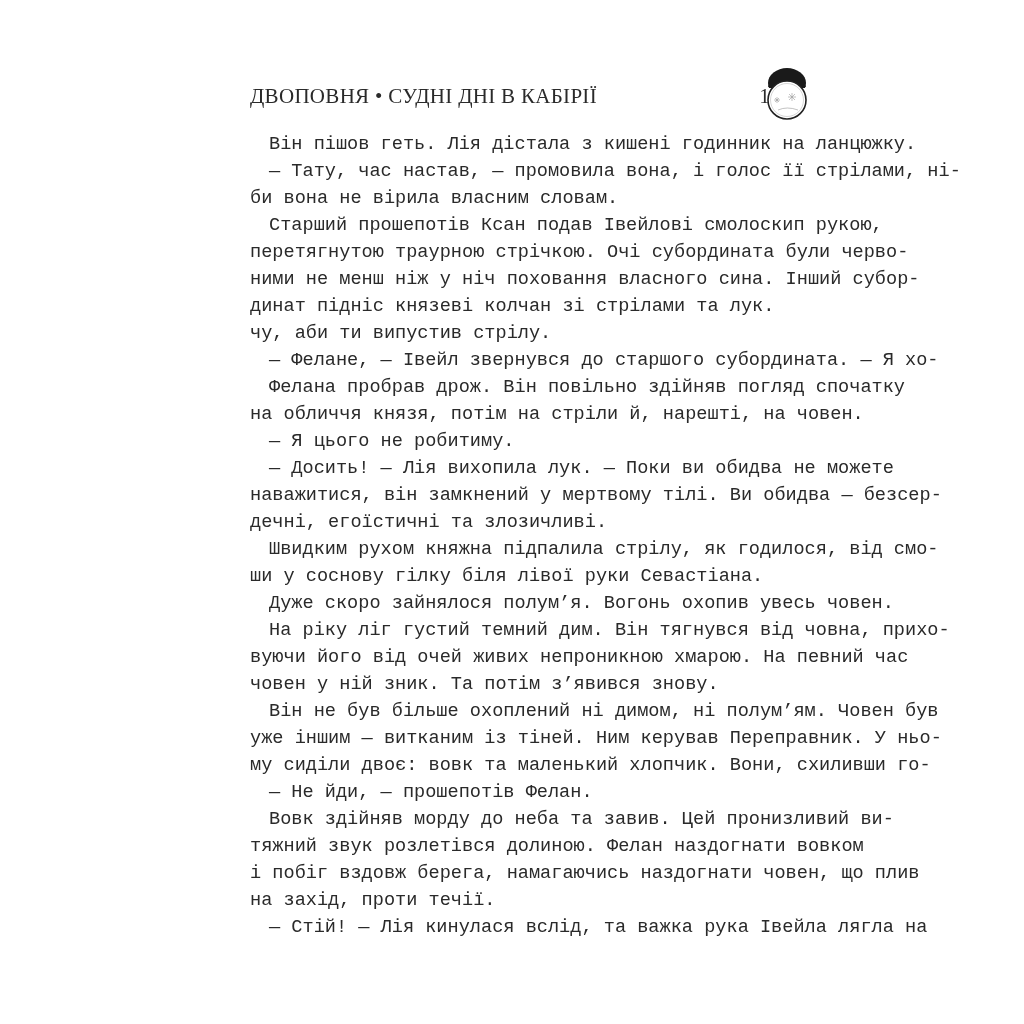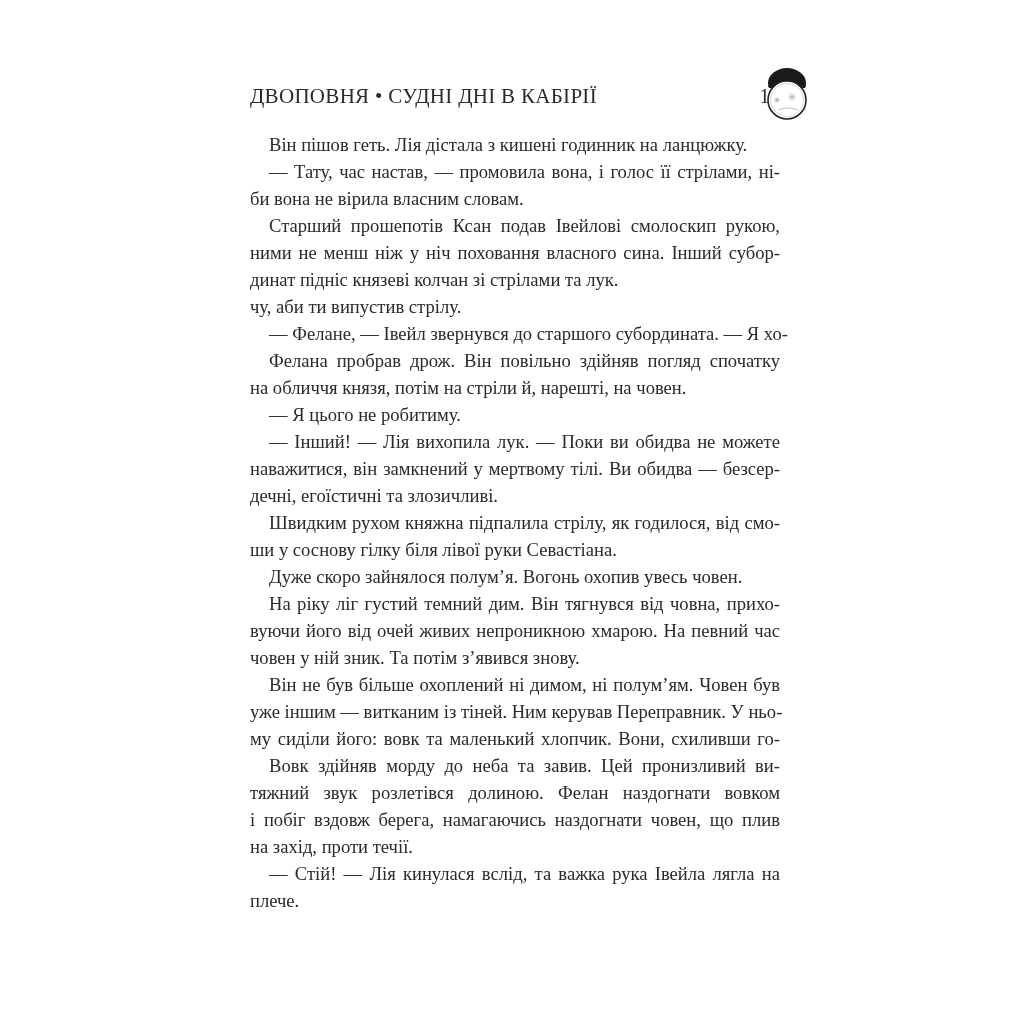--- a/index.html
+++ b/index.html
@@ -8,21 +8,21 @@
   .running-head {
     position:absolute; left:246px; top:84px; width:530px; height:30px;
     font-family:"Liberation Serif", serif; font-size:21px; letter-spacing:0.3px;
     color:#2a2a2a;
   }
   .running-head .title { position:absolute; left:0; top:0; white-space:nowrap; }
   .running-head .folio { position:absolute; right:0; top:0; }
   .moon { position:absolute; left:760px; top:66px; width:46px; height:56px; }
   .body-text {
     position:absolute; left:246px; top:131px; width:530px;
-    font-family:Liberation Serif, serif; font-size:18.6px; line-height:27px;
+    font-family:Liberation Mono, monospace; font-size:18.6px; line-height:27px;
     color:#2a2a2a;
   }
   .line { display:block; white-space:nowrap; height:27px; text-align:justify; text-align-last:justify; }
   .line.last { text-align-last:left; }
   .line.indent { padding-left:19px; }
 </style>
 </head>
 <body>
 
 <div class="page">
@@ -46,39 +46,40 @@
       <path d="M24 31 L32 31 M28 27 L28 35 M25 28 L31 34 M31 28 L25 34"></path>
       <path d="M14 44 Q23 40 34 44"></path>
     </g>
   </svg>
 
   <div class="body-text" id="body">
       <span class="line indent last">Він пішов геть. Лія дістала з кишені годинник на ланцюжку.</span>
       <span class="line indent">— Тату, час настав, — промовила вона, і голос її стрілами, ні-</span>
       <span class="line last">би вона не вірила власним словам.</span>
       <span class="line indent">Старший прошепотів Ксан подав Івейлові смолоскип рукою,</span>
+      <span class="line">перетягнутою траурною стрічкою. Очі субордината були черво-</span>
       <span class="line">ними не менш ніж у ніч поховання власного сина. Інший субор-</span>
       <span class="line last">динат підніс князеві колчан зі стрілами та лук.</span>
       <span class="line last">чу, аби ти випустив стрілу.</span>
       <span class="line indent">— Фелане, — Івейл звернувся до старшого субордината. — Я хо-</span>
       <span class="line indent">Фелана пробрав дрож. Він повільно здійняв погляд спочатку</span>
       <span class="line last">на обличчя князя, потім на стріли й, нарешті, на човен.</span>
       <span class="line indent last">— Я цього не робитиму.</span>
-      <span class="line indent">— Інший! — Лія вихопила лук. — Поки ви обидва не можете</span>
+      <span class="line indent">— Досить! — Лія вихопила лук. — Поки ви обидва не можете</span>
       <span class="line">наважитися, він замкнений у мертвому тілі. Ви обидва — безсер-</span>
       <span class="line last">дечні, егоїстичні та злозичливі.</span>
       <span class="line indent">Швидким рухом княжна підпалила стрілу, як годилося, від смо-</span>
       <span class="line last">ши у соснову гілку біля лівої руки Севастіана.</span>
       <span class="line indent last">Дуже скоро зайнялося полум’я. Вогонь охопив увесь човен.</span>
       <span class="line indent">На ріку ліг густий темний дим. Він тягнувся від човна, прихо-</span>
       <span class="line">вуючи його від очей живих непроникною хмарою. На певний час</span>
       <span class="line last">човен у ній зник. Та потім з’явився знову.</span>
       <span class="line indent">Він не був більше охоплений ні димом, ні полум’ям. Човен був</span>
       <span class="line">уже іншим — витканим із тіней. Ним керував Переправник. У ньо-</span>
-      <span class="line">му сиділи його: вовк та маленький хлопчик. Вони, схиливши го-</span>
+      <span class="line">му сиділи двоє: вовк та маленький хлопчик. Вони, схиливши го-</span>
+      <span class="line indent last">— Не йди, — прошепотів Фелан.</span>
       <span class="line indent">Вовк здійняв морду до неба та завив. Цей пронизливий ви-</span>
       <span class="line">тяжний звук розлетівся долиною. Фелан наздогнати вовком</span>
       <span class="line">і побіг вздовж берега, намагаючись наздогнати човен, що плив</span>
       <span class="line last">на захід, проти течії.</span>
       <span class="line indent">— Стій! — Лія кинулася вслід, та важка рука Івейла лягла на</span>
-      <span class="line last">плече.</span>
     </div>
 </div>
 
 </body></html>

